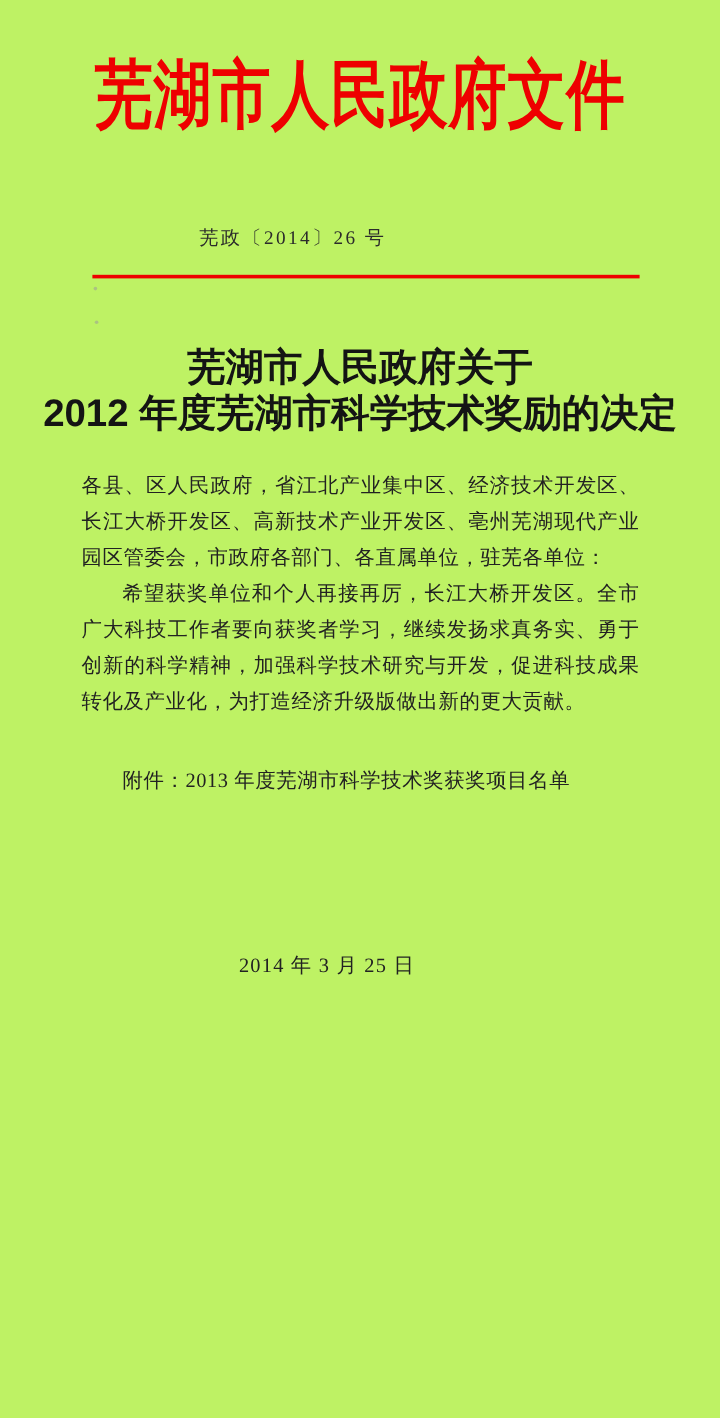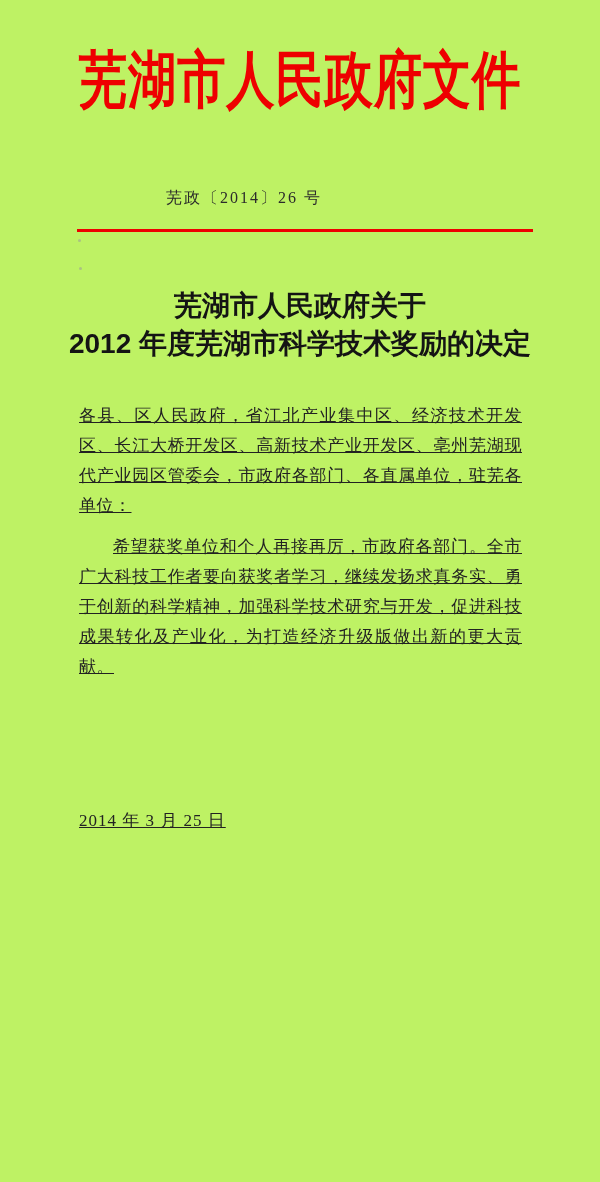--- a/index.html
+++ b/index.html
@@ -56,41 +56,41 @@
   .speck1 { left: 78px; top: 239px; }
   .speck2 { left: 79px; top: 267px; }
   .title {
     position: absolute;
     top: 287px;
     left: 0;
     width: 600px;
     text-align: center;
     font-family: "Liberation Sans", "DejaVu Sans", sans-serif;
     font-weight: bold;
-    font-size: 28px;
+    font-size: 32px;
     color: #141414;
   }
   .title-line { line-height: 38px; }
   .body {
     position: absolute;
     top: 390px;
     left: 68px;
     width: 465px;
     font-size: 17px;
     line-height: 30px;
     color: #222222;
     text-align: justify;
     letter-spacing: 0.5px;
   }
-  .body p { margin: 11px; text-decoration: underline; }
+  .body p { margin: 0; }
   .indent { text-indent: 2em; }
   .attachment { margin-top: 36px !important; text-indent: 2em; }
   .date {
     margin-top: 124px !important;
-    text-align: left;
+    text-align: center;
     padding-right: 56px;
     letter-spacing: 1px;
   }
 </style>
 </head>
 <body>
 
 <div class="page">
 
   <div class="banner">芜湖市人民政府文件</div>
@@ -102,17 +102,18 @@
   <div class="speck speck1"></div>
   <div class="speck speck2"></div>
 
   <div class="title">
     <div class="title-line">芜湖市人民政府关于</div>
     <div class="title-line">2012 年度芜湖市科学技术奖励的决定</div>
   </div>
 
   <div class="body">
     <p class="salutation">各县、区人民政府，省江北产业集中区、经济技术开发区、长江大桥开发区、高新技术产业开发区、亳州芜湖现代产业园区管委会，市政府各部门、各直属单位，驻芜各单位：</p>
-    <p class="para indent">希望获奖单位和个人再接再厉，市政府各部门。全市广大科技工作者要向获奖者学习，继续发扬求真务实、勇于创新的科学精神，加强科学技术研究与开发，促进科技成果转化及产业化，为打造经济升级版做出新的更大贡献。</p>
+    <p class="para indent">希望获奖单位和个人再接再厉，长江大桥开发区。全市广大科技工作者要向获奖者学习，继续发扬求真务实、勇于创新的科学精神，加强科学技术研究与开发，促进科技成果转化及产业化，为打造经济升级版做出新的更大贡献。</p>
+    <p class="attachment">附件：2013 年度芜湖市科学技术奖获奖项目名单</p>
     <p class="date">2014 年 3 月 25 日</p>
   </div>
 
 </div>
 
 </body></html>

